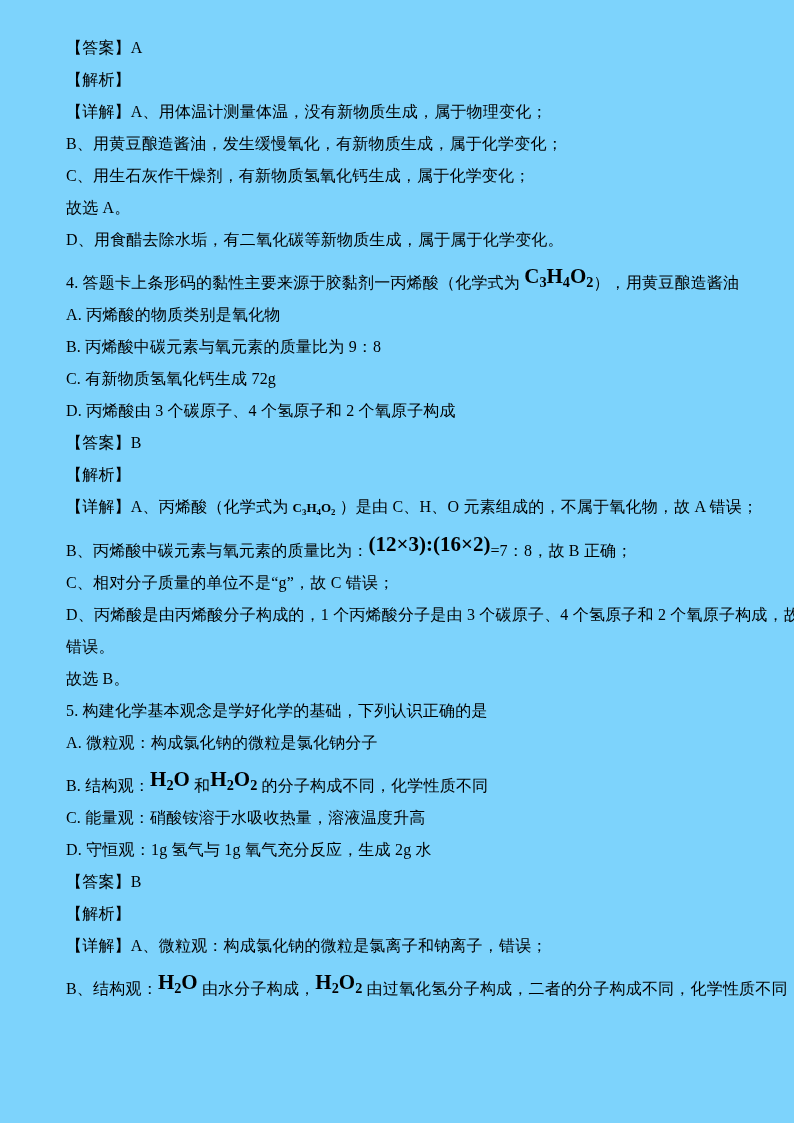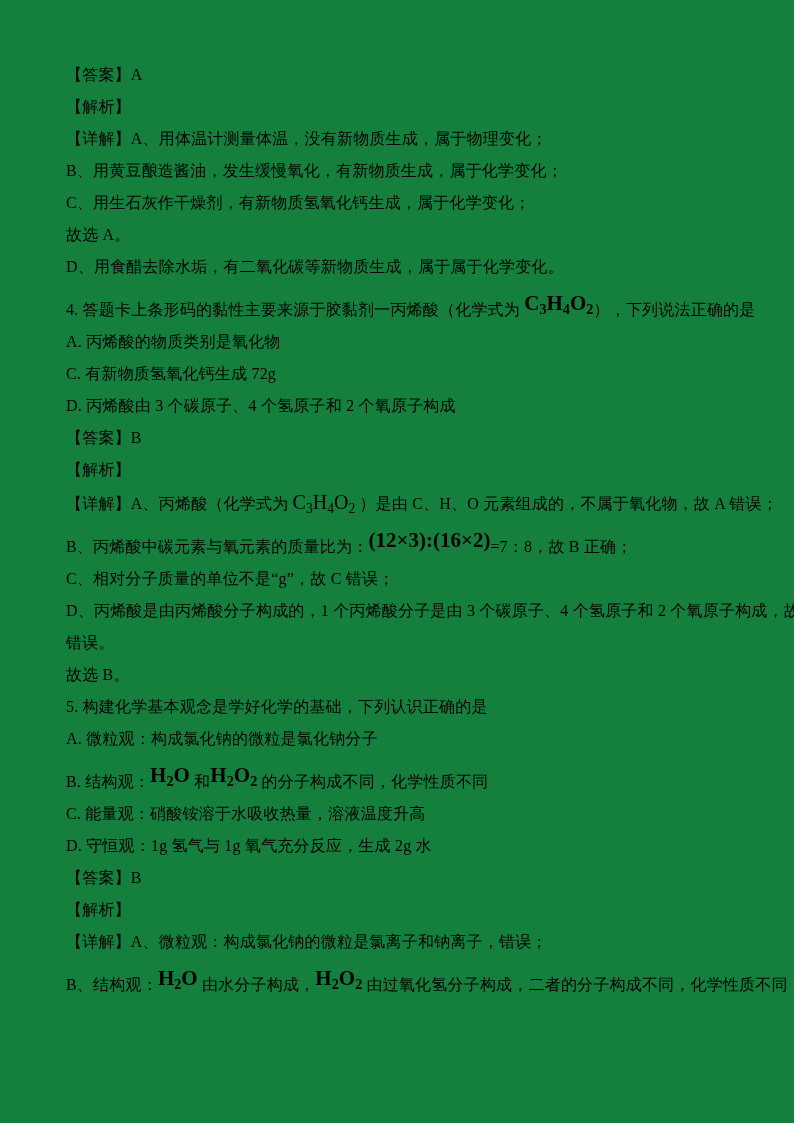--- a/index.html
+++ b/index.html
@@ -5,23 +5,23 @@
   html, body {
     margin: 0;
     padding: 0;
     background: #ffffff;
   }
   .page {
     position: relative;
     width: 794px;
     height: 1123px;
     margin: 0 auto;
-    background: #15803d;
+    background: #7dd3fc;
     box-sizing: border-box;
-    padding: 59px 58px 0 66px;
+    padding: 32px 58px 0 66px;
     overflow: hidden;
     color: #000000;
     font-family: "Liberation Serif", "DejaVu Serif", serif;
   }
   p.line {
     margin: 0;
     font-size: 16px;
     line-height: 32px;
     white-space: nowrap;
     letter-spacing: 0.2px;
@@ -33,22 +33,22 @@
     font-family: "Liberation Serif", "DejaVu Serif", serif;
   }
   .formula-big {
     font-weight: 700;
     font-size: 21px;
     position: relative;
     top: -5px;
     letter-spacing: 0;
   }
   .formula-plain {
-    font-weight: 400;
-    font-size: 20px;
+    font-weight: 700;
+    font-size: 13px;
     letter-spacing: 0;
   }
   .formula sub {
     font-size: 0.68em;
     line-height: 0;
     vertical-align: baseline;
     position: relative;
     top: 0.3em;
   }
 </style>
@@ -57,22 +57,23 @@
 
 <div class="page">
   <div>
       <p class="line"><span>【答案】A</span></p>
       <p class="line"><span>【解析】</span></p>
       <p class="line"><span>【详解】A、用体温计测量体温，没有新物质生成，属于物理变化；</span></p>
       <p class="line"><span>B、用黄豆酿造酱油，发生缓慢氧化，有新物质生成，属于化学变化；</span></p>
       <p class="line"><span>C、用生石灰作干燥剂，有新物质氢氧化钙生成，属于化学变化；</span></p>
       <p class="line"><span>故选 A。</span></p>
       <p class="line"><span>D、用食醋去除水垢，有二氧化碳等新物质生成，属于属于化学变化。</span></p>
-      <p class="line fbig"><span>4. 答题卡上条形码的黏性主要来源于胶黏剂一丙烯酸（化学式为 </span><span class="formula formula-big"><span>C</span><sub>3</sub><span>H</span><sub>4</sub><span>O</span><sub>2</sub></span><span>），下列说法正确的是</span></p>
+      <p class="line fbig"><span>4. 答题卡上条形码的黏性主要来源于胶黏剂一丙烯酸（化学式为 </span><span class="formula formula-big"><span>C</span><sub>3</sub><span>H</span><sub>4</sub><span>O</span><sub>2</sub></span><span>），用黄豆酿造酱油</span></p>
       <p class="line"><span>A. 丙烯酸的物质类别是氧化物</span></p>
+      <p class="line"><span>B. 丙烯酸中碳元素与氧元素的质量比为 9：8</span></p>
       <p class="line"><span>C. 有新物质氢氧化钙生成 72g</span></p>
       <p class="line"><span>D. 丙烯酸由 3 个碳原子、4 个氢原子和 2 个氧原子构成</span></p>
       <p class="line"><span>【答案】B</span></p>
       <p class="line"><span>【解析】</span></p>
       <p class="line"><span>【详解】A、丙烯酸（化学式为 </span><span class="formula formula-plain"><span>C</span><sub>3</sub><span>H</span><sub>4</sub><span>O</span><sub>2</sub></span><span> ）是由 C、H、O 元素组成的，不属于氧化物，故 A 错误；</span></p>
       <p class="line fbig"><span>B、丙烯酸中碳元素与氧元素的质量比为：</span><span class="formula formula-big"><span>(12×3):(16×2)</span></span><span>=7：8，故 B 正确；</span></p>
       <p class="line"><span>C、相对分子质量的单位不是“g”，故 C 错误；</span></p>
       <p class="line"><span>D、丙烯酸是由丙烯酸分子构成的，1 个丙烯酸分子是由 3 个碳原子、4 个氢原子和 2 个氧原子构成，故 D</span></p>
       <p class="line"><span>错误。</span></p>
       <p class="line"><span>故选 B。</span></p>

